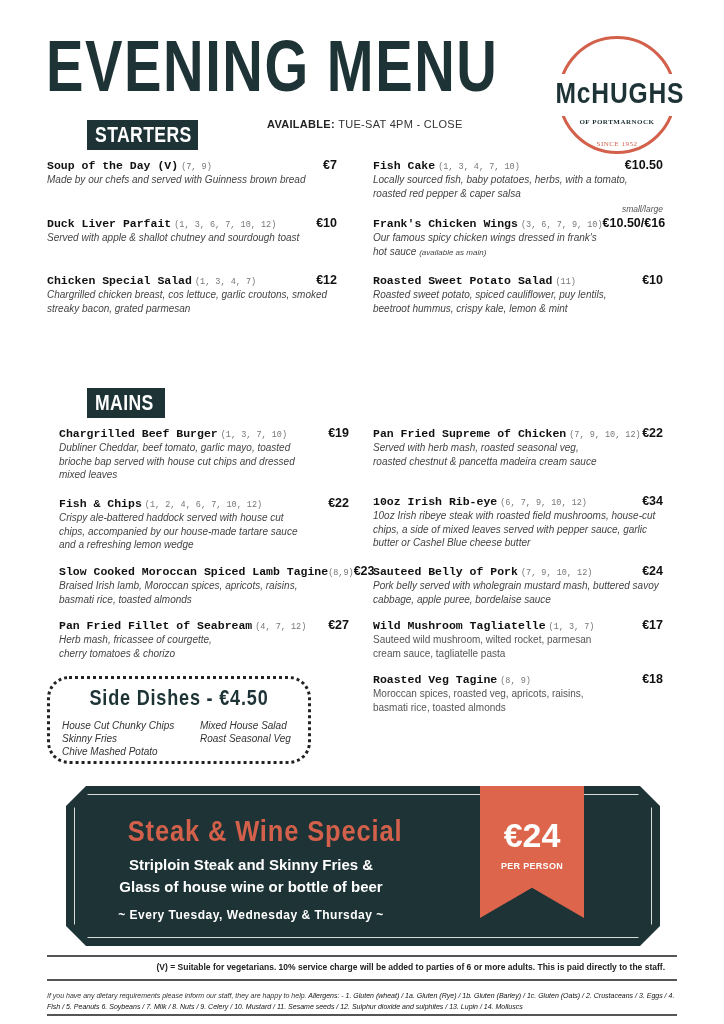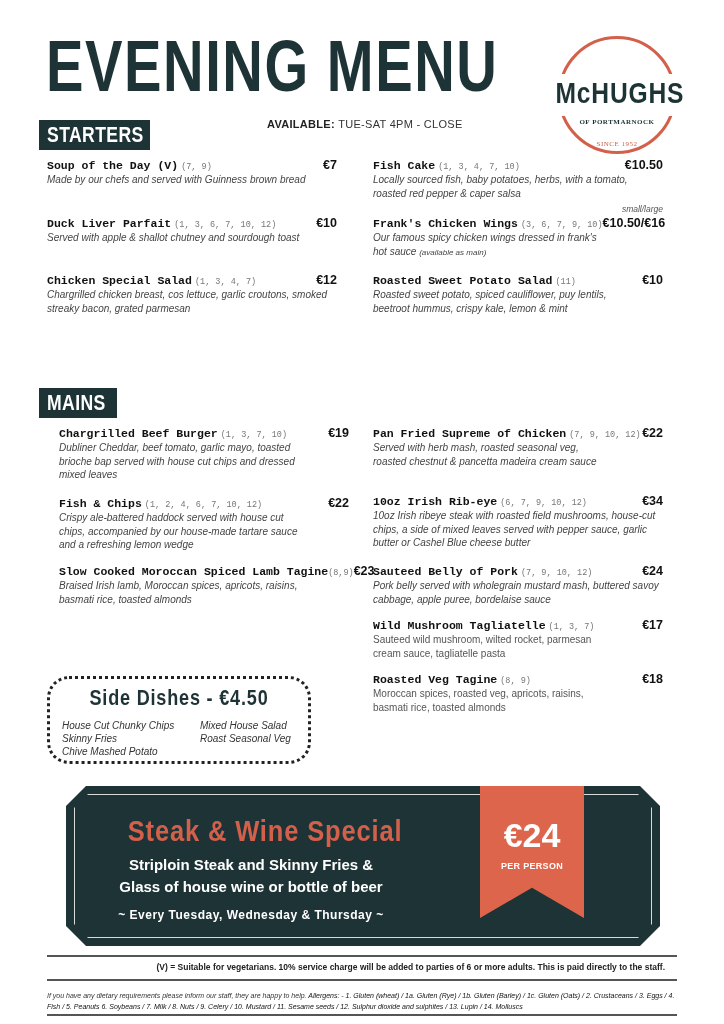--- a/index.html
+++ b/index.html
@@ -38,20 +38,21 @@
 
   .availability {
     position: absolute; left: 267px; top: 118px; font-size: 11px; color: #333; letter-spacing: 0.3px;
   }
   .availability b { font-weight: 700; color: #222; }
 
   .section-tag {
     position: absolute; background: #1e3336; color: #fff;
     font-weight: 700; font-size: 22px; line-height: 30px; padding: 0 8px;
     letter-spacing: 0.5px;
+    margin-left: 48px;
   }
   .section-tag span { display: inline-block; transform: scaleX(0.8); transform-origin: left center; }
 
   .col { position: absolute; }
   .item { position: relative; }
   .item-head { display: flex; justify-content: space-between; align-items: baseline; }
   .item-name { font-weight: 700; font-size: 11.5px; color: #111; white-space: nowrap; font-family: Liberation Mono, monospace; }
   .allergens { font-weight: 400; font-size: 8.5px; color: #777; margin-left: 3px; }
   .price { font-weight: 700; font-size: 12.5px; color: #111; white-space: nowrap; }
   .desc { font-style: italic; font-size: 10px; color: #444; line-height: 13.5px; margin-top: 1px; }
@@ -209,20 +210,27 @@
       </div>
     <div class="desc" style="width:250px;">Crispy ale-battered haddock served with house cut chips, accompanied by our house-made tartare sauce and a refreshing lemon wedge</div>
   </div>
   <div class="item" style="height:54px;">
     <div class="item-head">
         <span class="item-name"><span>Slow Cooked Moroccan Spiced Lamb Tagine</span><span class="allergens" style="margin-left:0">(8,9)</span></span>
         <span class="price">€23</span>
       </div>
     <div class="desc" style="width:240px;">Braised Irish lamb, Moroccan spices, apricots, raisins, basmati rice, toasted almonds</div>
   </div>
+  <div class="item">
+    <div class="item-head">
+        <span class="item-name"><span>Pan Fried Fillet of Seabream</span><span class="allergens">(4, 7, 12)</span></span>
+        <span class="price">€27</span>
+      </div>
+    <div class="desc" style="width:180px;">Herb mash, fricassee of courgette, cherry tomatoes &amp; chorizo</div>
+  </div>
 </div>
 
 <div class="col" style="left:373px; top:426px; width:290px;">
   <div class="item" style="height:68px;">
     <div class="item-head">
         <span class="item-name"><span>Pan Fried Supreme of Chicken</span><span class="allergens">(7, 9, 10, 12)</span></span>
         <span class="price">€22</span>
       </div>
     <div class="desc" style="width:230px;">Served with herb mash, roasted seasonal veg, roasted chestnut &amp; pancetta madeira cream sauce</div>
   </div>

